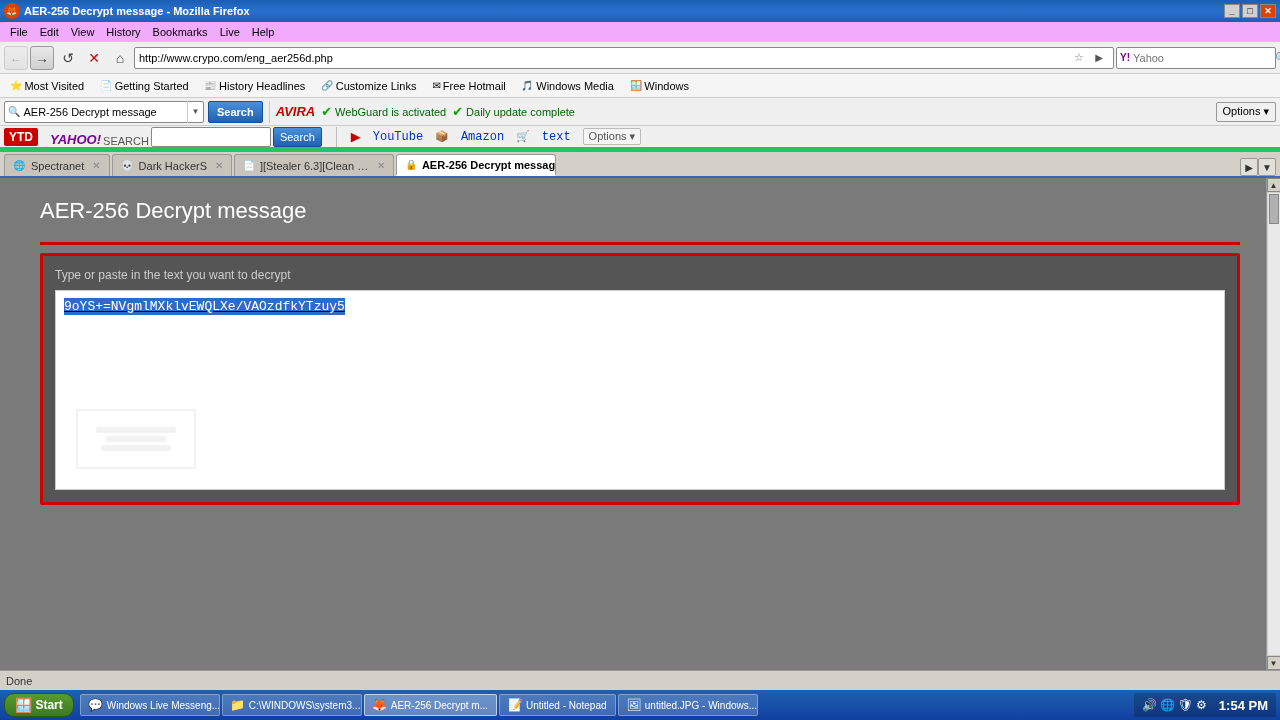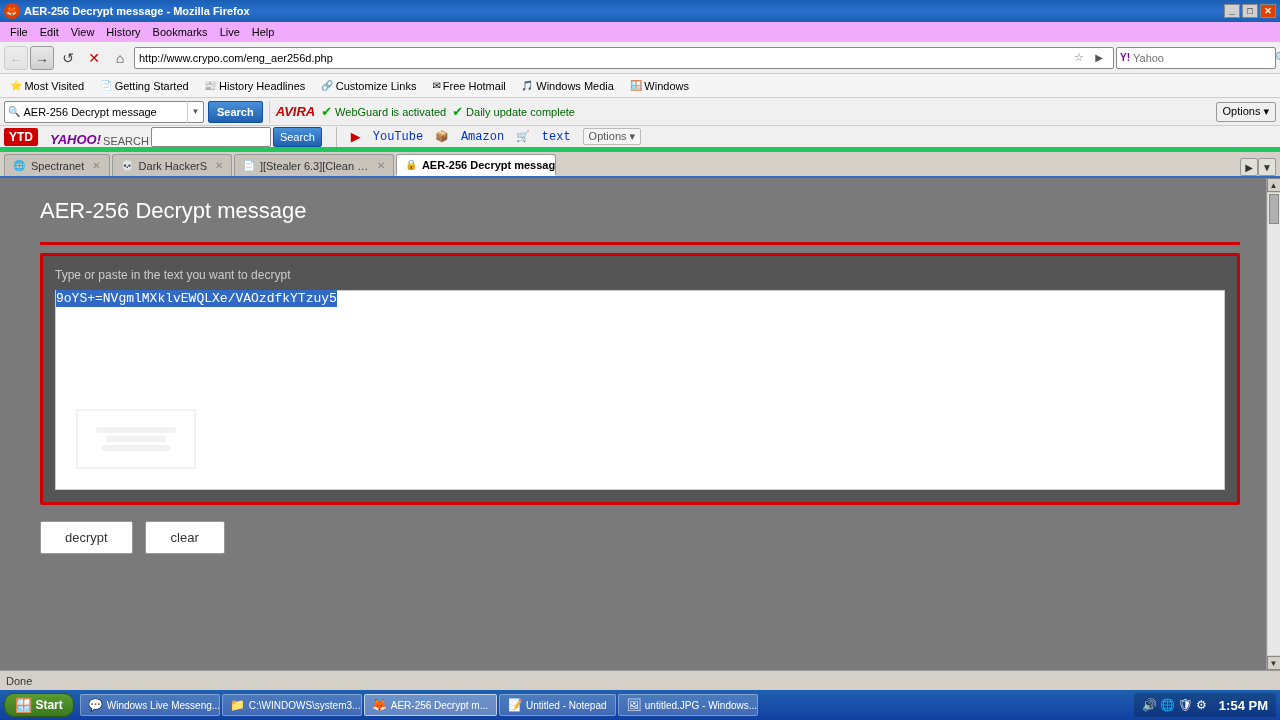--- a/index.html
+++ b/index.html
@@ -248,21 +248,23 @@
     }
     .box-label {
       color: #ccc;
       font-size: 12px;
       margin-bottom: 8px;
     }
     .text-area-container {
       background: white;
       border: 1px solid #ccc;
       min-height: 200px;
+      padding: 8px;
       position: relative;
+      text-decoration: underline;
     }
     .selected-text {
       background: #316ac5;
       color: white;
       font-family: 'Courier New', monospace;
       font-size: 13px;
       display: inline;
       padding: 1px 0;
     }
     .watermark {
@@ -555,24 +557,20 @@
           <div class="watermark">
             <div class="watermark-block">
               <div class="watermark-line"></div>
               <div class="watermark-line" style="width:60px;"></div>
               <div class="watermark-line" style="width:70px;"></div>
             </div>
           </div>
         </div>
       </div>
 
-      <div class="action-buttons">
-        <button class="action-btn">decrypt</button>
-        <button class="action-btn">clear</button>
-      </div>
 
     </div>
   </div>
 
   <div class="scrollbar-area">
     <div class="scroll-btn">▲</div>
     <div class="scroll-track">
       <div class="scroll-thumb"></div>
     </div>
     <div class="scroll-btn">▼</div>

